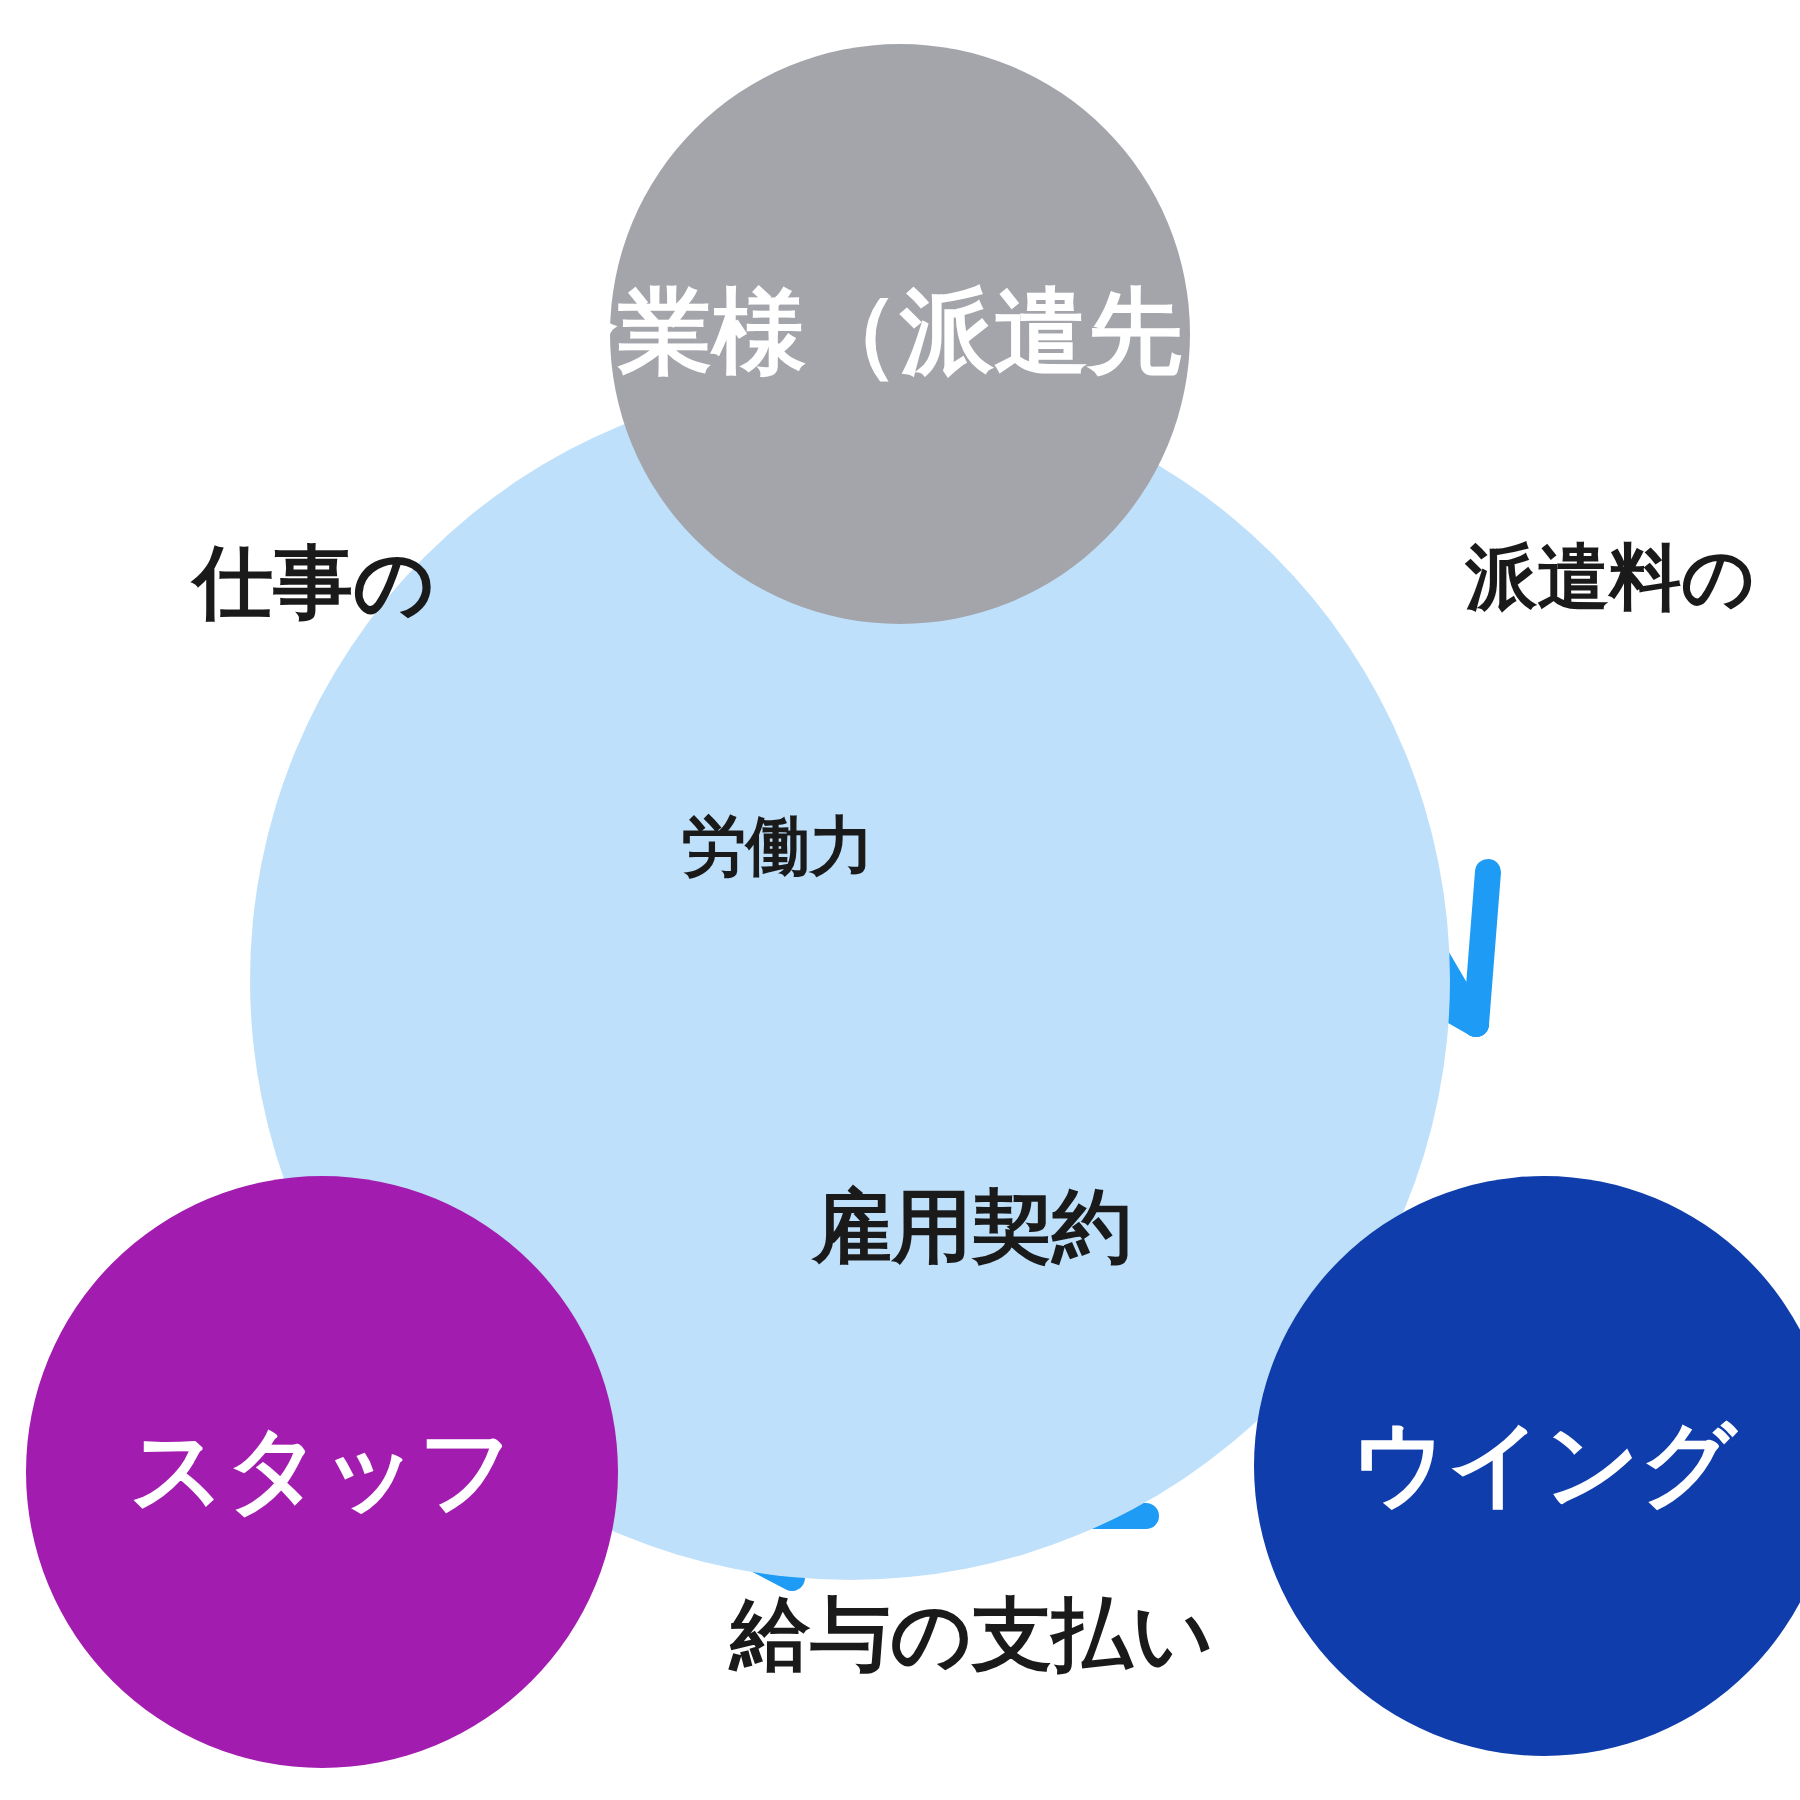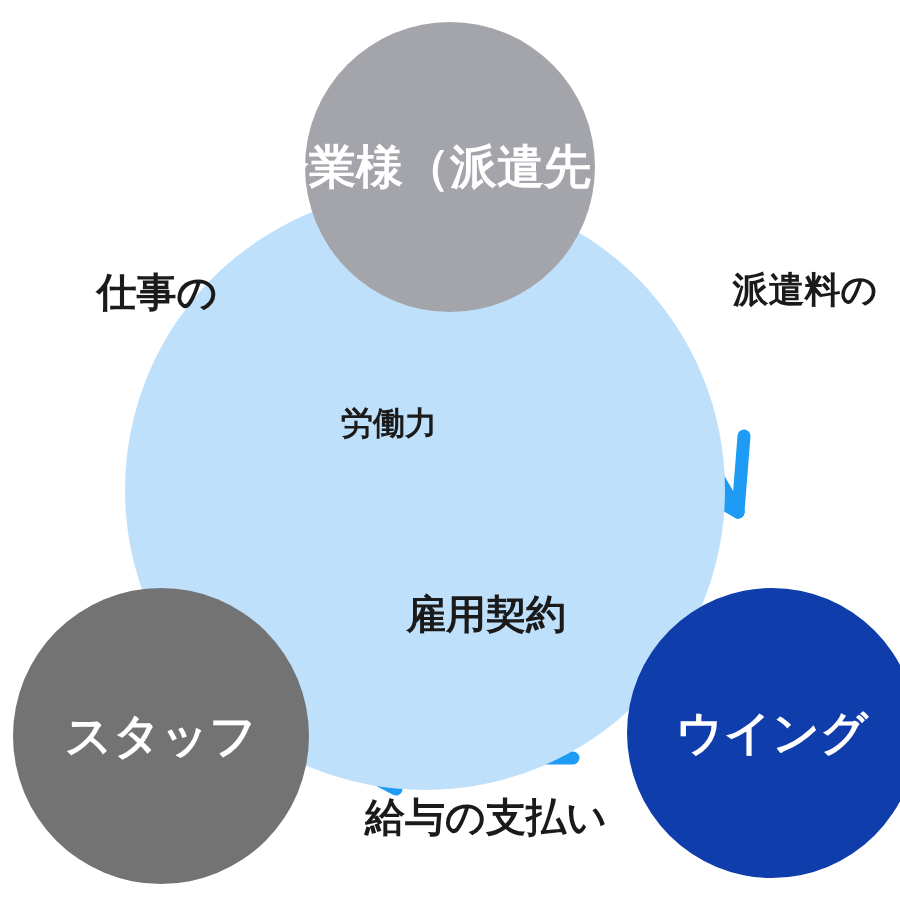--- a/index.html
+++ b/index.html
@@ -58,21 +58,21 @@
     background: #a3a5ab;
     z-index: 4;
     font-size: 47px;
   }
   
   #node-staff {
     left: 13px;
     top: 588px;
     width: 296px;
     height: 296px;
-    background: #737373;
+    background: #a21caf;
     z-index: 4;
     font-size: 47px;
   }
   
   #node-wing {
     left: 627px;
     top: 588px;
     width: 290px;
     height: 290px;
     background: #0f3dab;

